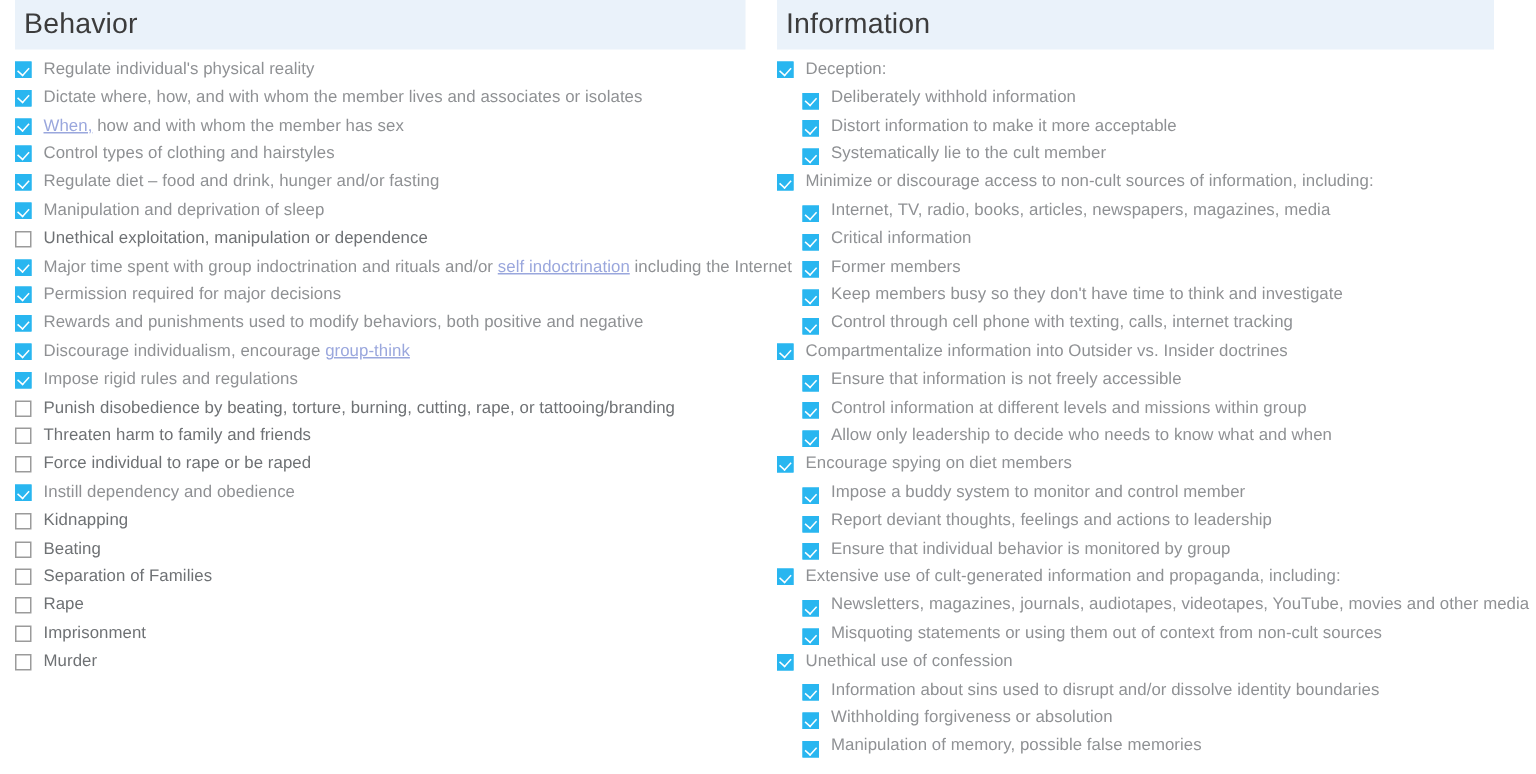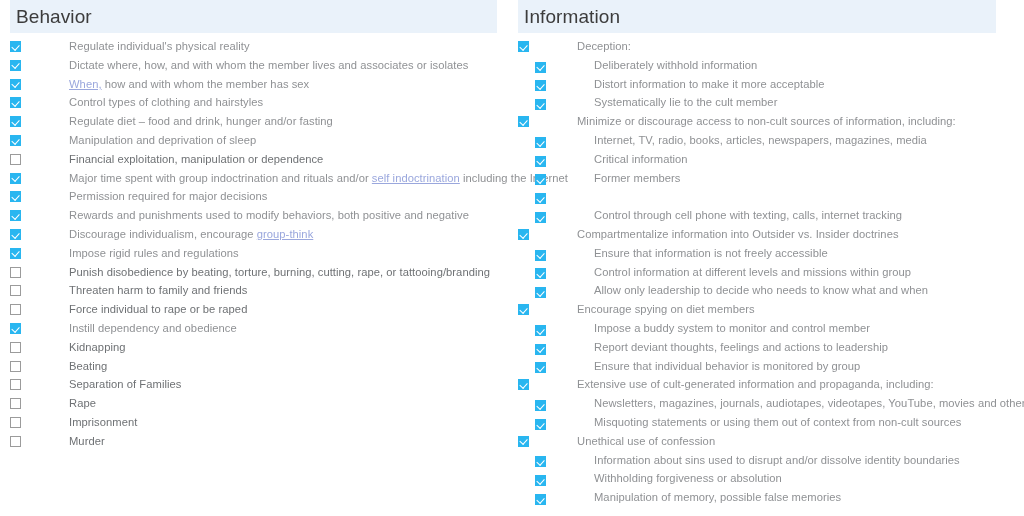--- a/index.html
+++ b/index.html
@@ -52,21 +52,20 @@
   }
   .items {
     padding-top: 4px;
   }
   .item {
     display: flex;
     align-items: flex-start;
     height: 18.8px;
     line-height: 18.8px;
     white-space: nowrap;
-    gap: 40px;
   }
   .cbox {
     flex: 0 0 auto;
     width: 11px;
     height: 11px;
     margin-top: 4px;
     margin-right: 8px;
     box-sizing: border-box;
     position: relative;
   }
@@ -134,21 +133,21 @@
         <div class="item ind-1 checked">
           <span class="cbox on"></span>
           <span class="label">Regulate diet – food and drink, hunger and/or fasting</span>
         </div>
         <div class="item ind-1 checked">
           <span class="cbox on"></span>
           <span class="label">Manipulation and deprivation of sleep</span>
         </div>
         <div class="item ind-1 unchecked">
           <span class="cbox off"></span>
-          <span class="label">Financial exploitation, manipulation or dependence</span>
+          <span class="label">Unethical exploitation, manipulation or dependence</span>
         </div>
         <div class="item ind-1 checked">
           <span class="cbox on"></span>
           <span class="label">Major time spent with group indoctrination and rituals and/or <span class="lk">self indoctrination</span> including the Internet</span>
         </div>
         <div class="item ind-1 checked">
           <span class="cbox on"></span>
           <span class="label">Permission required for major decisions</span>
         </div>
         <div class="item ind-1 checked">
@@ -238,20 +237,21 @@
         <div class="item ind-2 checked">
           <span class="cbox on"></span>
           <span class="label">Critical information</span>
         </div>
         <div class="item ind-2 checked">
           <span class="cbox on"></span>
           <span class="label">Former members</span>
         </div>
         <div class="item ind-2 checked">
           <span class="cbox on"></span>
+          <span class="label">Keep members busy so they don't have time to think and investigate</span>
         </div>
         <div class="item ind-2 checked">
           <span class="cbox on"></span>
           <span class="label">Control through cell phone with texting, calls, internet tracking</span>
         </div>
         <div class="item ind-1 checked">
           <span class="cbox on"></span>
           <span class="label">Compartmentalize information into Outsider vs. Insider doctrines</span>
         </div>
         <div class="item ind-2 checked">

